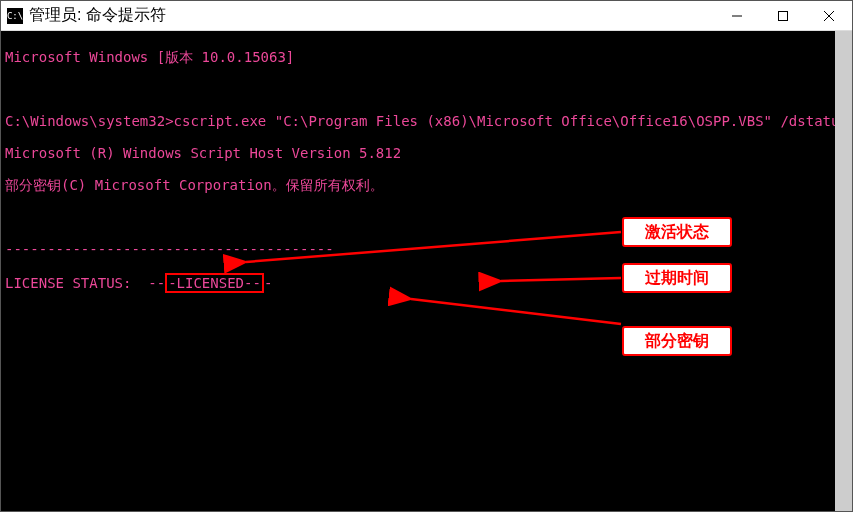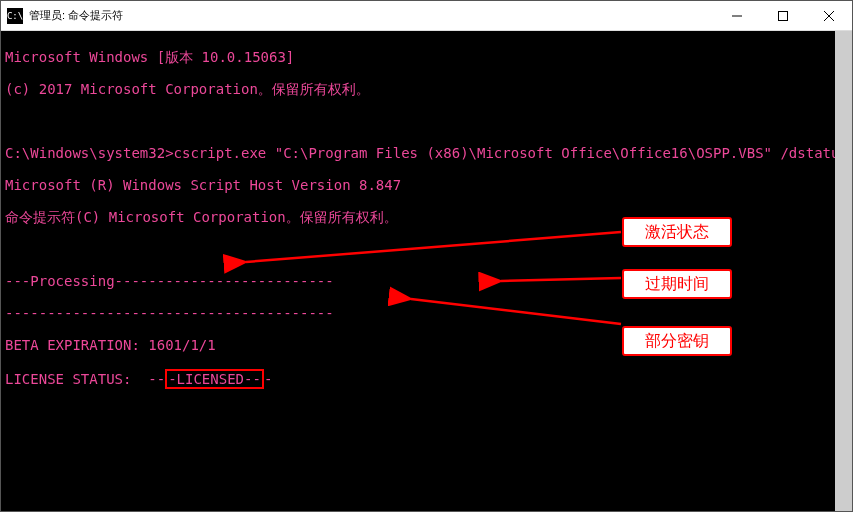--- a/index.html
+++ b/index.html
@@ -34,21 +34,21 @@
     background: #000;
     display: inline-flex;
     align-items: center;
     justify-content: center;
     color: #fff;
     font-size: 9px;
     font-family: Consolas, monospace;
   }
   .titlebar .title {
     flex: 1;
-    font-size: 11px;
+    font-size: 16px;
     font-family: "Microsoft YaHei", sans-serif;
     color: #000;
   }
   .titlebar .btns { display: flex; height: 100%; }
   .titlebar .btn {
     width: 46px;
     height: 100%;
     display: flex;
     align-items: center;
     justify-content: center;
@@ -92,21 +92,21 @@
   .callout {
     position: absolute;
     right: 120px;
     width: 110px;
     height: 30px;
     background: #fff;
     border: 2px solid #ff0000;
     color: #ff0000;
     font-family: "Microsoft YaHei", "SimSun", sans-serif;
     font-size: 16px;
-    font-weight: normal;
+    font-weight: bold;
     display: flex;
     align-items: center;
     justify-content: center;
     border-radius: 3px;
   }
   svg.arrows {
     position: absolute;
     top: 0; left: 0;
     width: 853px;
     height: 512px;
@@ -136,50 +136,47 @@
         <svg width="10" height="10">
             <line x1="0" y1="0" x2="10" y2="10" stroke="#000" stroke-width="1"></line>
             <line x1="10" y1="0" x2="0" y2="10" stroke="#000" stroke-width="1"></line>
           </svg>
       </div>
     </div>
   </div>
 
   <div class="terminal">
 <span class="row">Microsoft Windows [版本 10.0.15063]</span>
-<span class="row">(c) 2017 Microsoft Corporation。保留所有权利。</span>
 <span class="row"></span>
 <span class="row">C:\Windows\system32&gt;cscript.exe "C:\Program Files (x86)\Microsoft Office\Office16\OSPP.VBS" /dstatus</span>
-<span class="row">Microsoft (R) Windows Script Host Version 8.847</span>
-<span class="row">命令提示符(C) Microsoft Corporation。保留所有权利。</span>
+<span class="row">Microsoft (R) Windows Script Host Version 5.812</span>
+<span class="row">部分密钥(C) Microsoft Corporation。保留所有权利。</span>
 <span class="row"></span>
-<span class="row">---Processing--------------------------</span>
 <span class="row">---------------------------------------</span>
-<span class="row">BETA EXPIRATION: 1601/1/1</span>
 <span class="row"><span>LICENSE STATUS:  --</span><span class="hl">-LICENSED--</span><span>-</span></span>
 
 
 
 
 
 
 
 
 
 
 
 
   </div>
 
   <div class="scrollbar">
     <div class="thumb"></div>
   </div>
 
   <div class="callout" style="top:216px">激活状态</div>
-  <div class="callout" style="top:268px">过期时间</div>
+  <div class="callout" style="top:262px">过期时间</div>
   <div class="callout" style="top:325px">部分密钥</div>
 
   <svg class="arrows">
     <defs>
       <marker id="ah" markerWidth="10" markerHeight="8" refX="1" refY="4" orient="auto">
         <polygon points="10 0, 0 4, 10 8" fill="#ff0000"></polygon>
       </marker>
     </defs>
     <line x1="620" y1="231" x2="245" y2="261" stroke="#ff0000" stroke-width="2.5" marker-end="url(#ah)"></line>
     <line x1="620" y1="277" x2="500" y2="280" stroke="#ff0000" stroke-width="2.5" marker-end="url(#ah)"></line>

